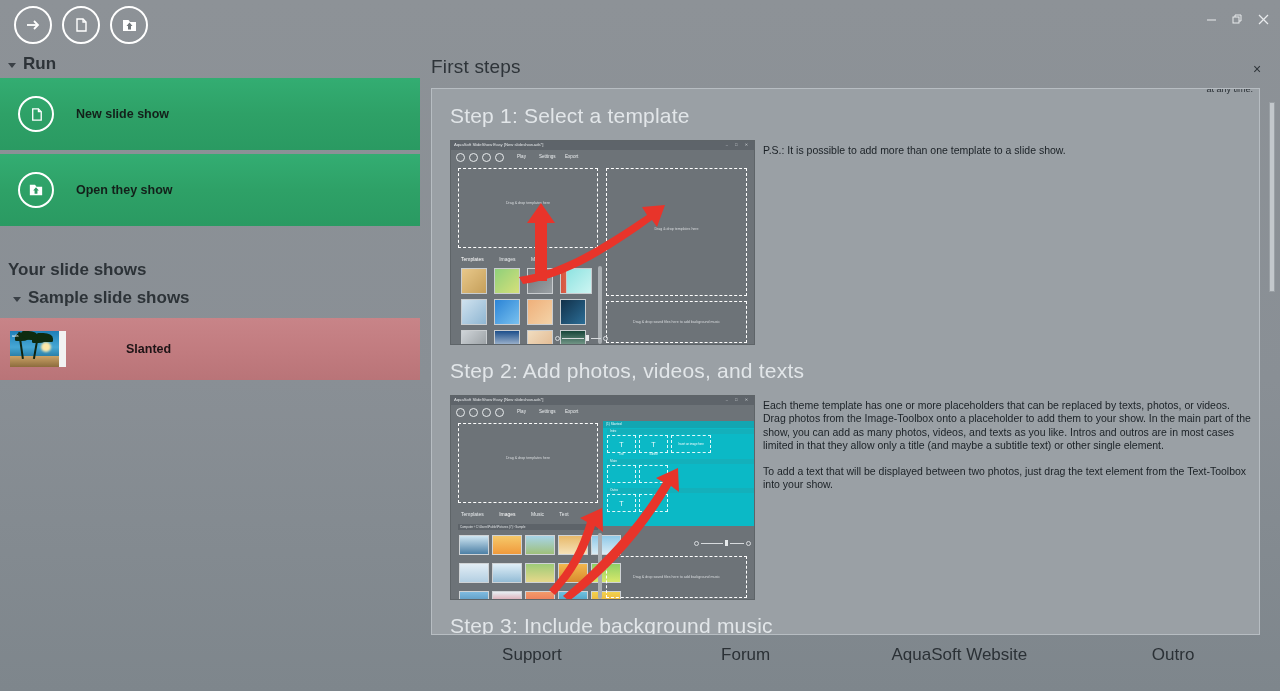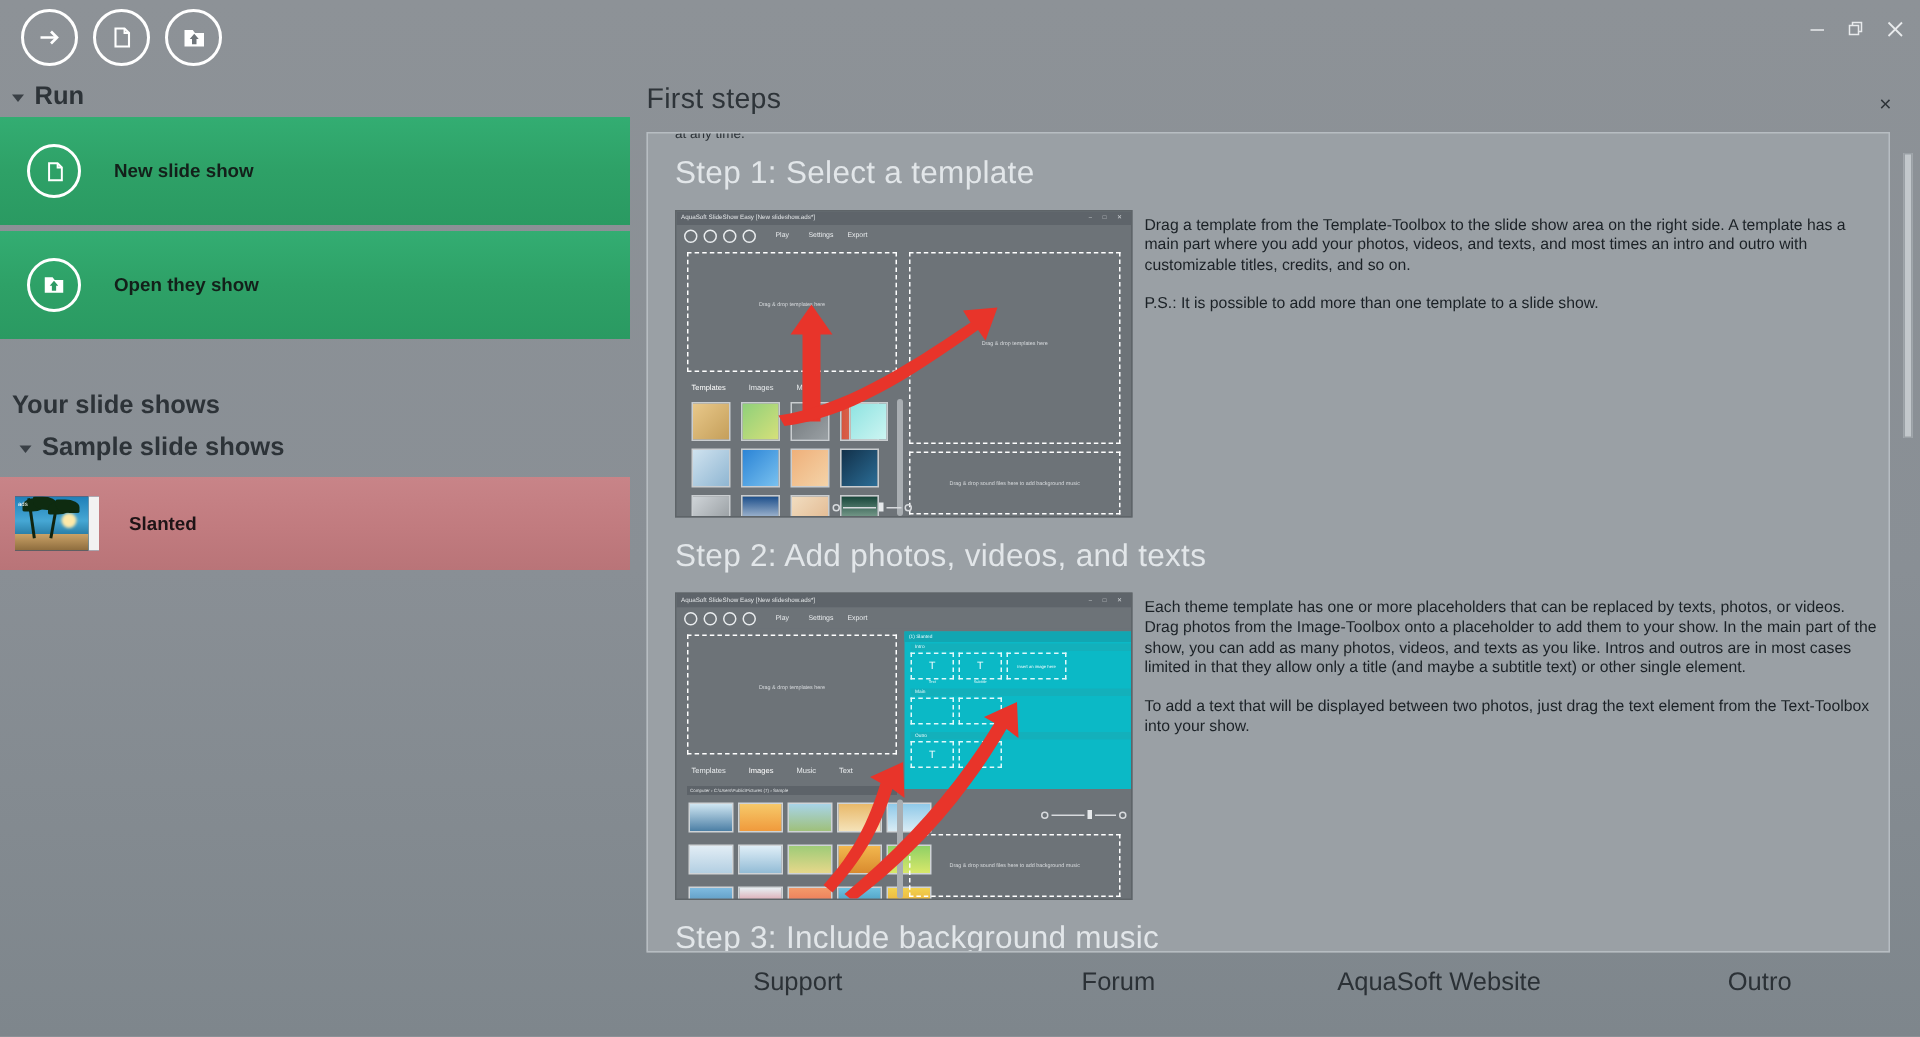--- a/index.html
+++ b/index.html
@@ -49,20 +49,21 @@
   .big-item .ic {
     width:36px;height:36px;border:2px solid #fff;border-radius:50%;
     display:flex;align-items:center;justify-content:center;color:#fff;flex:none;
   }
   .big-item .lbl { margin-left:22px; font-size:12.5px; font-weight:bold; color:#13201a; }
   .shows-head { margin-top:30px; }
   .show-item {
     position:relative; width:420px; height:62px; margin-top:6px;
     display:flex; align-items:center; padding-left:10px;
     background: linear-gradient(180deg,#c88488 0%,#c17b7f 55%,#b97478 100%);
+    gap: 40px;
   }
   .thumb {
     width:56px;height:36px;flex:none;position:relative;overflow:hidden;
     background:#0b3d5e; border-right:7px solid #f2f2f2;
   }
   .thumb .sky { position:absolute;inset:0;background:linear-gradient(180deg,#1f7fb8 0%,#46a7d4 45%,#2a7fa8 70%,#1a5a7a 100%); }
   .thumb .sun { position:absolute; left:64%; top:30%; width:10px;height:10px;border-radius:50%;background:#ffe9a8; filter:blur(1px);}
   .thumb .sand { position:absolute;left:0;right:0;bottom:0;height:30%;background:linear-gradient(180deg,#caa267,#8d6c3d); }
   .thumb .palm1 { position:absolute; left:20%; top:4%; width:2px;height:74%;background:#10240f; transform:rotate(-8deg); }
   .thumb .palm2 { position:absolute; left:52%; top:10%; width:2px;height:66%;background:#10240f; transform:rotate(10deg); }
@@ -77,21 +78,21 @@
   }
   .content-close {
     position:absolute; right:14px; top:10px; width:18px;height:18px;
     display:flex;align-items:center;justify-content:center; color:#2e3439; font-size:14px;
   }
   .panel {
     position:absolute; left:6px; top:38px; right:20px; bottom:56px;
     background:#9aa0a5; border:1px solid #b7bdc2; overflow:hidden;
   }
   .panel-inner { position:absolute; inset:0; padding:0 6px 0 18px; }
-  .cut-text { font-size:9px; color:#2b3136; margin-top:-5px; margin-bottom:4px; }
+  .cut-text { font-size:9px; color:#2b3136; margin-top:-5px; margin-bottom:4px;text-align:right; }
   .step-h {
     font-size:21px; color:#e2e6e9; margin:14px 0 12px 0; font-weight:400; letter-spacing:.2px;
   }
   .step-h.first { margin-top:10px; }
   .step-row { display:flex; gap:8px; }
   .step-desc { font-size:10.5px; line-height:1.28; color:#1b2126; width:495px; padding-top:4px; }
   .step-desc p + p { margin-top:12px; }
 
   
   .shot { width:305px; height:205px; flex:none; position:relative;
@@ -303,21 +304,20 @@
 
             <svg class="arrow" style="left:0;top:0" width="305" height="205" viewBox="0 0 305 205">
               <g fill="#e8342a">
                 <path d="M84 140 L96 140 L96 82 L104 82 L90 62 L76 82 L84 82 Z"></path>
                 <path d="M68 136 C110 130 150 105 196 74 L191 66 L214 64 L206 86 L201 79 C155 112 113 138 72 143 Z"></path>
               </g>
             </svg>
           </div>
 
           <div class="step-desc">
-            <p>Drag a template from the Template-Toolbox to the slide show area on the right side. A template has a main part where you add your photos, videos, and texts, and most times an intro and outro with customizable titles, credits, and so on.</p>
             <p>P.S.: It is possible to add more than one template to a slide show.</p>
           </div>
         </div>
 
         <div class="step-h">Step 2: Add photos, videos, and texts</div>
         <div class="step-row">
 
           <div class="shot">
             <div class="sbar">
               <span class="stitle">AquaSoft SlideShow Easy [New slideshow.ads*]</span>

